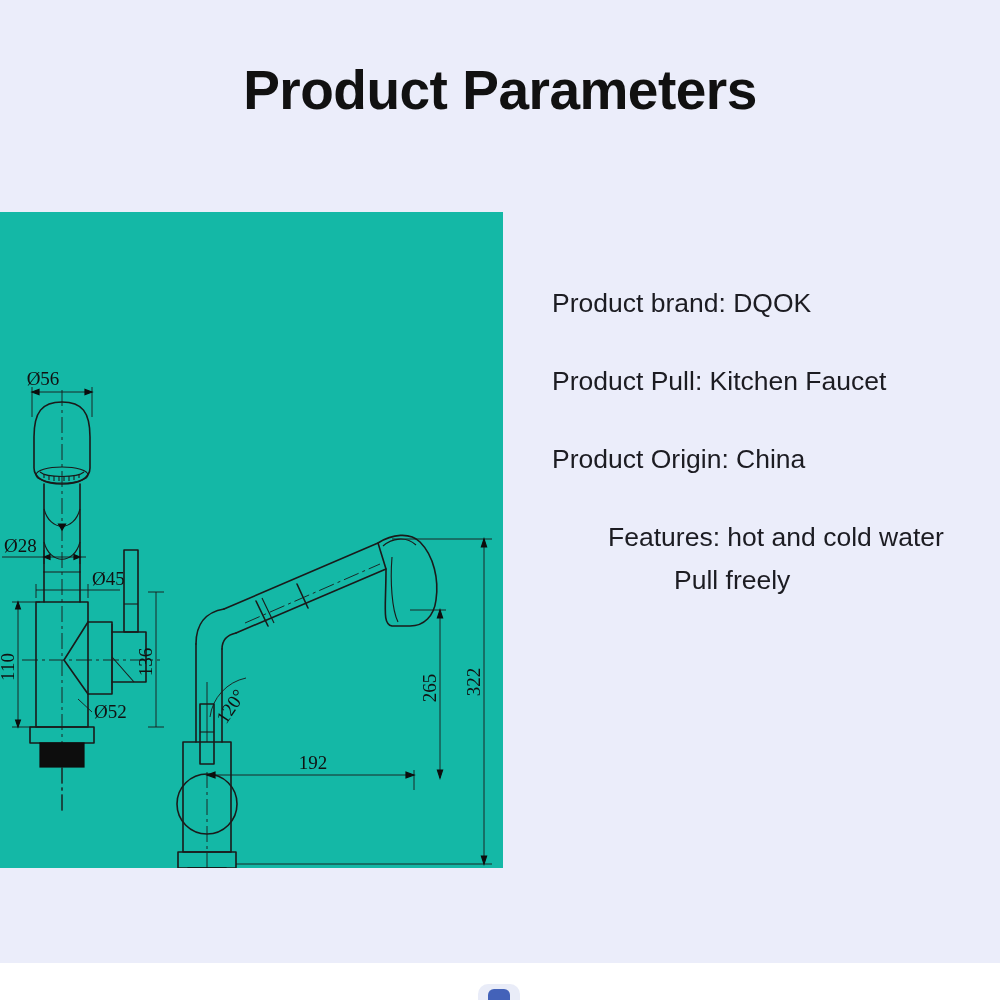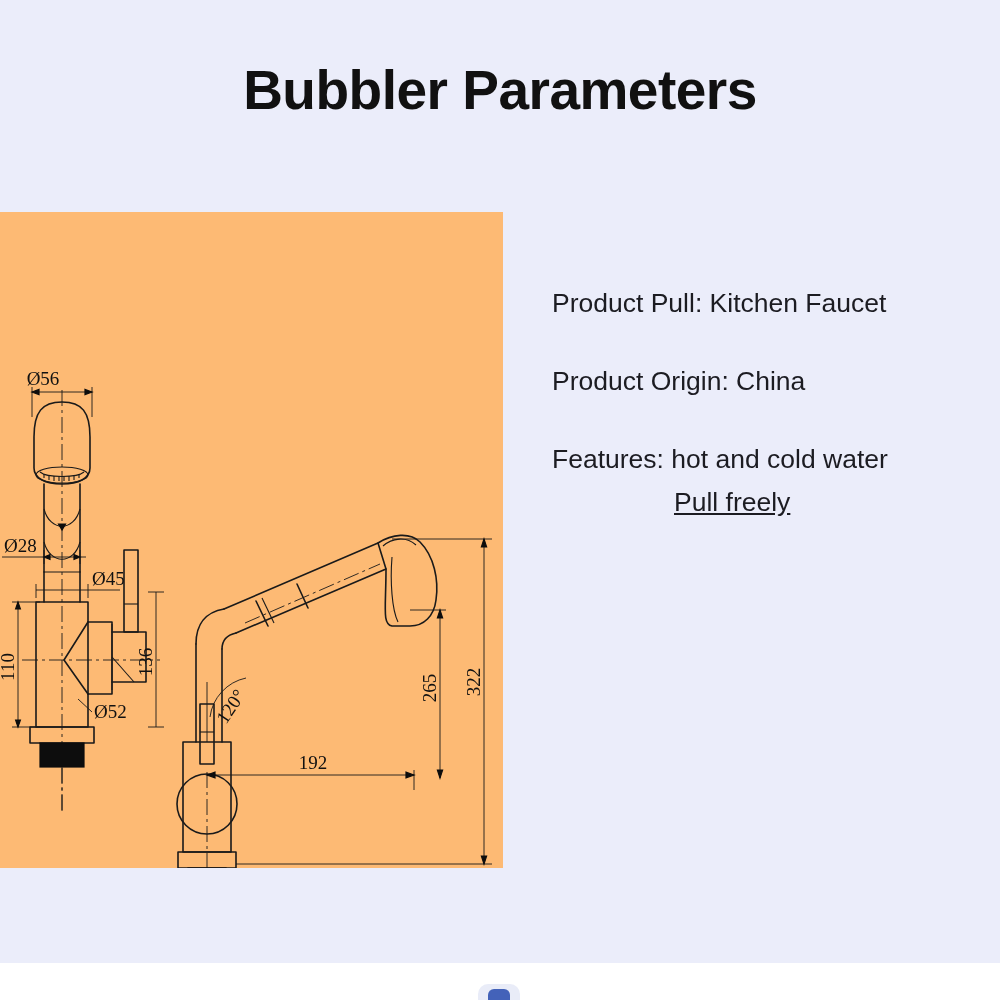--- a/index.html
+++ b/index.html
@@ -39,21 +39,21 @@
     letter-spacing: -0.5px;
     color: #111111;
     line-height: 1.05;
   }
   #drawing-panel {
     position: absolute;
     left: 0;
     top: 212px;
     width: 503px;
     height: 656px;
-    background: #fdba74;
+    background: #14b8a6;
     overflow: hidden;
   }
   #drawing-svg {
     display: block;
     width: 503px;
     height: 656px;
   }
   #spec-list {
     position: absolute;
     left: 552px;
@@ -63,29 +63,29 @@
   .spec-row {
     font-family: "Liberation Sans", sans-serif;
     font-size: 26.5px;
     color: #1c1c22;
     line-height: 1.0;
     height: 78px;
     white-space: nowrap;
   }
   .spec-row.last {
     height: auto;
+    text-align: center;
   }
   .spec-sub {
     font-family: "Liberation Sans", sans-serif;
     font-size: 26.5px;
     color: #1c1c22;
     padding-left: 122px;
     padding-top: 14px;
     white-space: nowrap;
-    text-decoration: underline;
   }
   #bottom-strip {
     position: absolute;
     left: 0;
     top: 963px;
     width: 1000px;
     height: 37px;
     background: #ffffff;
   }
   #bottom-dot {
@@ -116,21 +116,21 @@
   .fillblk { fill: #0d0d0d; stroke: #0d0d0d; stroke-width: 1.2; }
   .dimtext { font-family: "Liberation Serif", serif; font-size: 19px; fill: #111111; }
 </style>
 </head>
 <body>
 
 <div id="page">
 
   <div id="bg-panel"></div>
 
-  <div id="page-title">Bubbler Parameters</div>
+  <div id="page-title">Product Parameters</div>
 
   <div id="drawing-panel">
     <svg id="drawing-svg" viewBox="0 0 503 656" xmlns="http://www.w3.org/2000/svg">
 
       <g>
 
         <line class="center" x1="62" y1="178" x2="62" y2="600"></line>
 
         <g>
           <line class="dim" x1="32" y1="175" x2="32" y2="205"></line>
@@ -319,20 +319,21 @@
           <path class="fillblk" d="M484,327 l-2.6,8 h5.2 z"></path>
           <path class="fillblk" d="M484,652 l-2.6,-8 h5.2 z"></path>
           <text class="dimtext" x="480" y="470" text-anchor="middle" transform="rotate(-90 480 470)">322</text>
         </g>
       </g>
 
     </svg>
   </div>
 
   <div id="spec-list">
+    <div class="spec-row">Product brand: DQOK</div>
     <div class="spec-row">Product Pull: Kitchen Faucet</div>
     <div class="spec-row">Product Origin: China</div>
     <div class="spec-row last">Features: hot and cold water</div>
     <div class="spec-sub">Pull freely</div>
   </div>
 
   <div id="bottom-strip"></div>
   <div id="bottom-dot-halo"></div>
   <div id="bottom-dot"></div>
 

